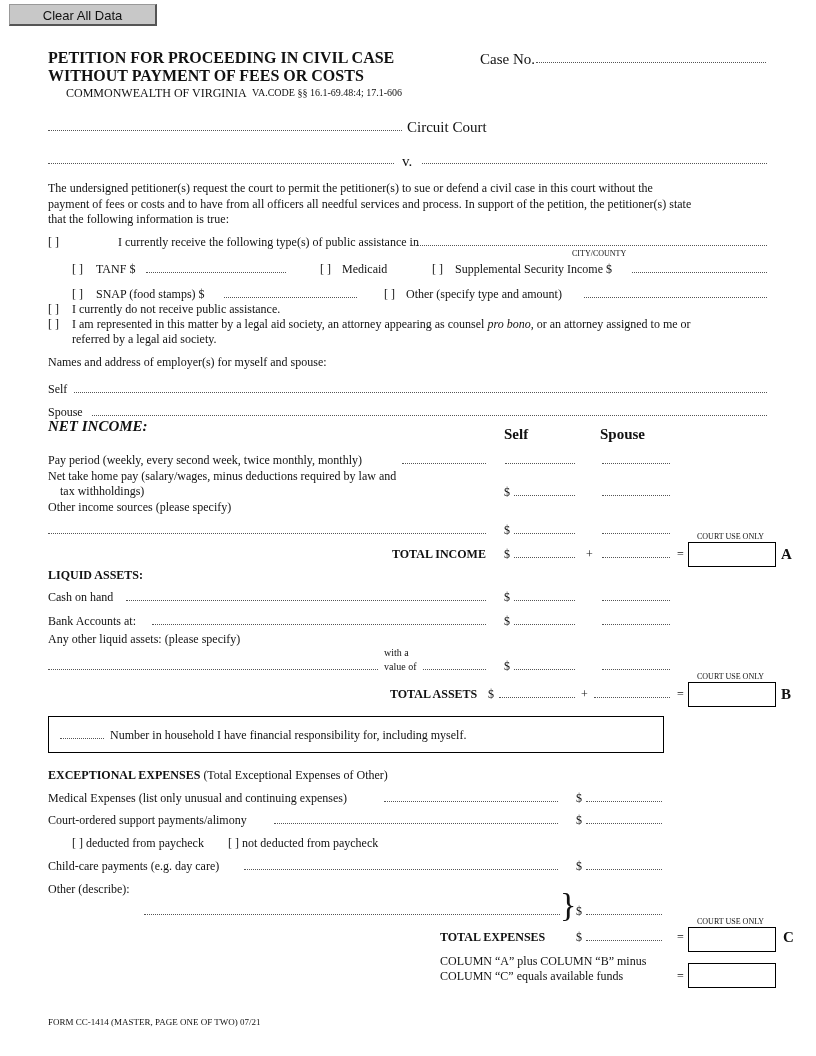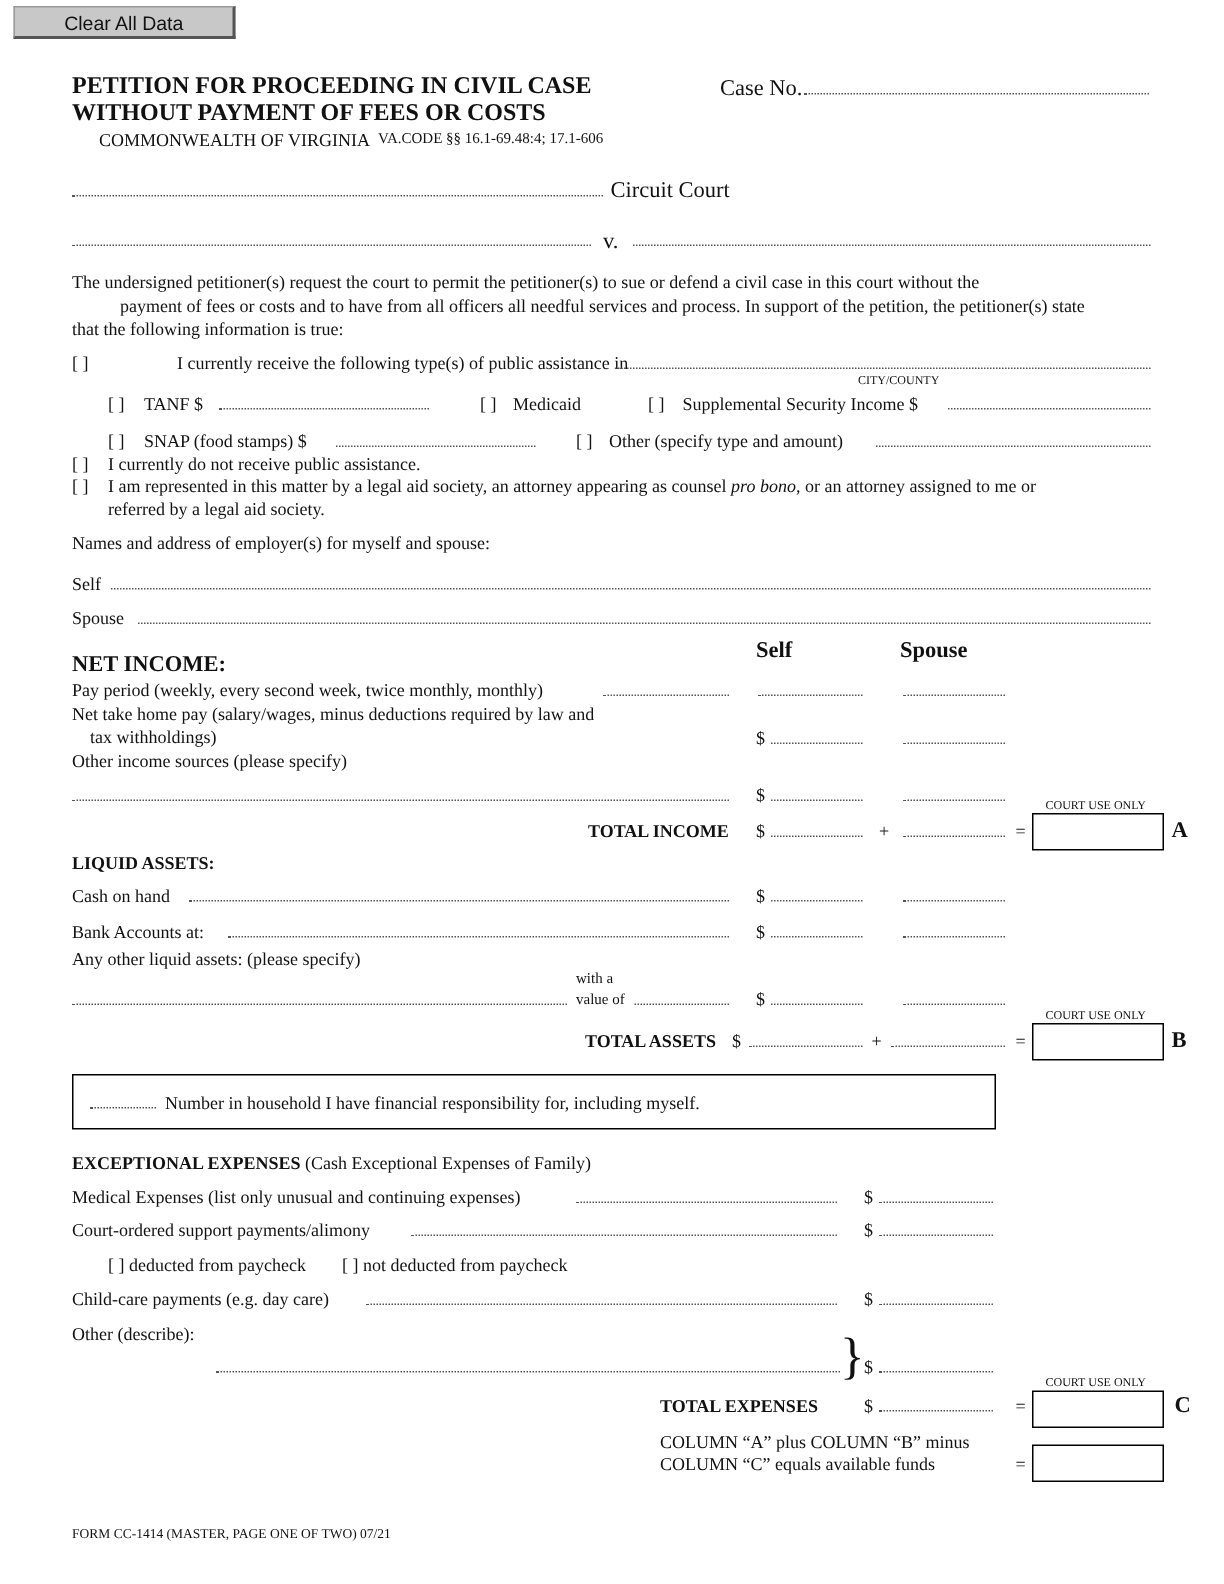--- a/index.html
+++ b/index.html
@@ -35,21 +35,21 @@
 <div class="dots" style="left:536px;top:62px;width:230px;"></div>
 
 <div class="dots" style="left:48px;top:130px;width:354px;"></div>
 <div class="abs t13" style="left:407px;top:120px;">Circuit Court</div>
 
 <div class="dots" style="left:48px;top:163px;width:346px;"></div>
 <div class="abs t13" style="left:402px;top:154px;">v.</div>
 <div class="dots" style="left:422px;top:163px;width:345px;"></div>
 
 <div class="abs t12" style="left:48px;top:181px;">The undersigned petitioner(s) request the court to permit the petitioner(s) to sue or defend a civil case in this court without the</div>
-<div class="abs t12" style="left:48px;top:197px;margin-left:32px;">payment of fees or costs and to have from all officers all needful services and process. In support of the petition, the petitioner(s) state</div>
+<div class="abs t12" style="left:48px;top:197px;">payment of fees or costs and to have from all officers all needful services and process. In support of the petition, the petitioner(s) state</div>
 <div class="abs t12" style="left:48px;top:212px;">that the following information is true:</div>
 
 <div class="abs t12" style="left:48px;top:235px;">[ ]</div>
 <div class="abs t12" style="left:72px;top:235px;margin-left:46px;">I currently receive the following type(s) of public assistance in</div>
 <div class="dots" style="left:410px;top:245px;width:357px;"></div>
 <div class="abs t8" style="left:572px;top:249px;">CITY/COUNTY</div>
 
 <div class="abs t12" style="left:72px;top:262px;">[ ]</div>
 <div class="abs t12" style="left:96px;top:262px;">TANF $</div>
 <div class="dots" style="left:146px;top:272px;width:140px;"></div>
@@ -77,21 +77,21 @@
   <span>I am represented in this matter by a legal aid society, an attorney appearing as counsel </span><i>pro bono</i><span>, or an attorney assigned to me or</span>
 </div>
 <div class="abs t12" style="left:72px;top:332px;">referred by a legal aid society.</div>
 
 <div class="abs t12" style="left:48px;top:355px;">Names and address of employer(s) for myself and spouse:</div>
 <div class="abs t12" style="left:48px;top:382px;">Self</div>
 <div class="dots" style="left:74px;top:392px;width:693px;"></div>
 <div class="abs t12" style="left:48px;top:405px;">Spouse</div>
 <div class="dots" style="left:92px;top:415px;width:675px;"></div>
 
-<div class="abs t13 b" style="left:48px;top:436px;">NET INCOME:</div>
+<div class="abs t13 b" style="left:48px;top:419px;font-style:italic;">NET INCOME:</div>
 <div class="abs t13 b" style="left:504px;top:427px;">Self</div>
 <div class="abs t13 b" style="left:600px;top:427px;">Spouse</div>
 
 <div class="abs t12" style="left:48px;top:453px;">Pay period (weekly, every second week, twice monthly, monthly)</div>
 <div class="dots" style="left:402px;top:463px;width:84px;"></div>
 <div class="dots" style="left:505px;top:463px;width:70px;"></div>
 <div class="dots" style="left:602px;top:463px;width:68px;"></div>
 
 <div class="abs t12" style="left:48px;top:469px;">Net take home pay (salary/wages, minus deductions required by law and</div>
 <div class="abs t12" style="left:60px;top:484px;">tax withholdings)</div>
@@ -146,21 +146,21 @@
 <div class="abs t12" style="left:677px;top:687px;">=</div>
 <div class="court-box" style="left:688px;top:682px;"></div>
 <div class="abs t13 b" style="left:781px;top:687px;">B</div>
 
 <div class="household-box"></div>
 <div class="dots" style="left:60px;top:738px;width:44px;"></div>
 <div class="abs t12" style="left:110px;top:728px;">Number in household I have financial responsibility for, including myself.</div>
 
 <div class="abs t12" style="left:48px;top:768px;">
   <b>EXCEPTIONAL EXPENSES</b>
-  <span>(Cash Exceptional Expenses of Family)</span>
+  <span>(Total Exceptional Expenses of Other)</span>
 </div>
 
 <div class="abs t12" style="left:48px;top:791px;">Medical Expenses (list only unusual and continuing expenses)</div>
 <div class="dots" style="left:384px;top:801px;width:174px;"></div>
 <div class="abs t12" style="left:576px;top:791px;">$</div>
 <div class="dots" style="left:586px;top:801px;width:76px;"></div>
 
 <div class="abs t12" style="left:48px;top:813px;">Court-ordered support payments/alimony</div>
 <div class="dots" style="left:274px;top:823px;width:284px;"></div>
 <div class="abs t12" style="left:576px;top:813px;">$</div>

